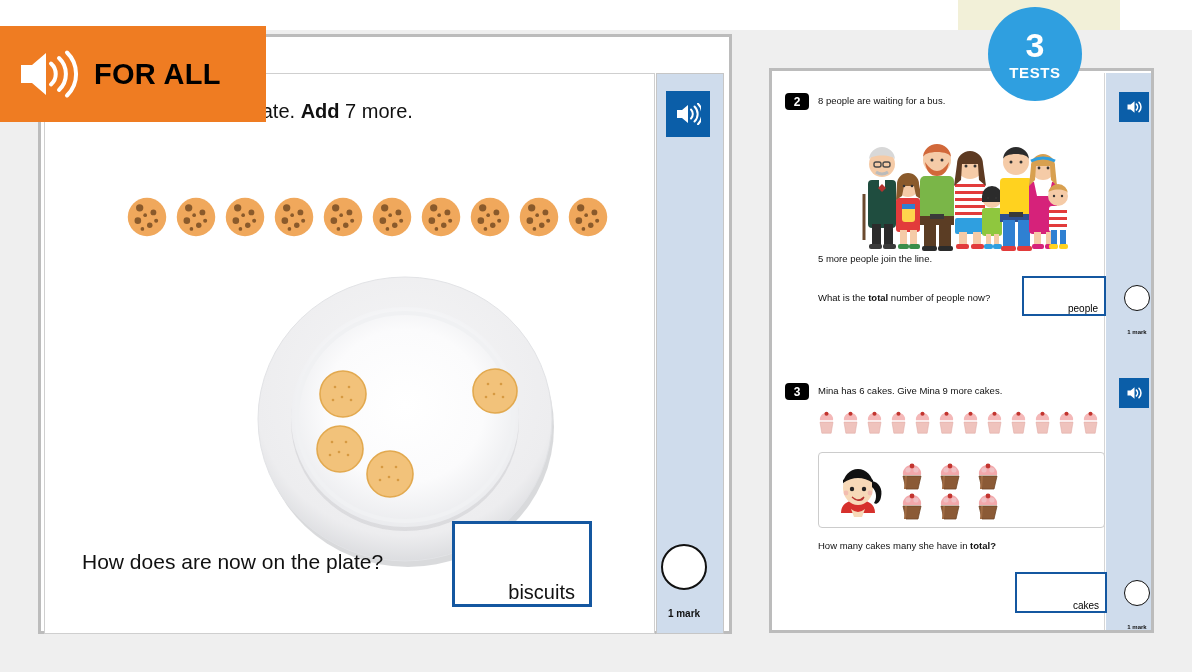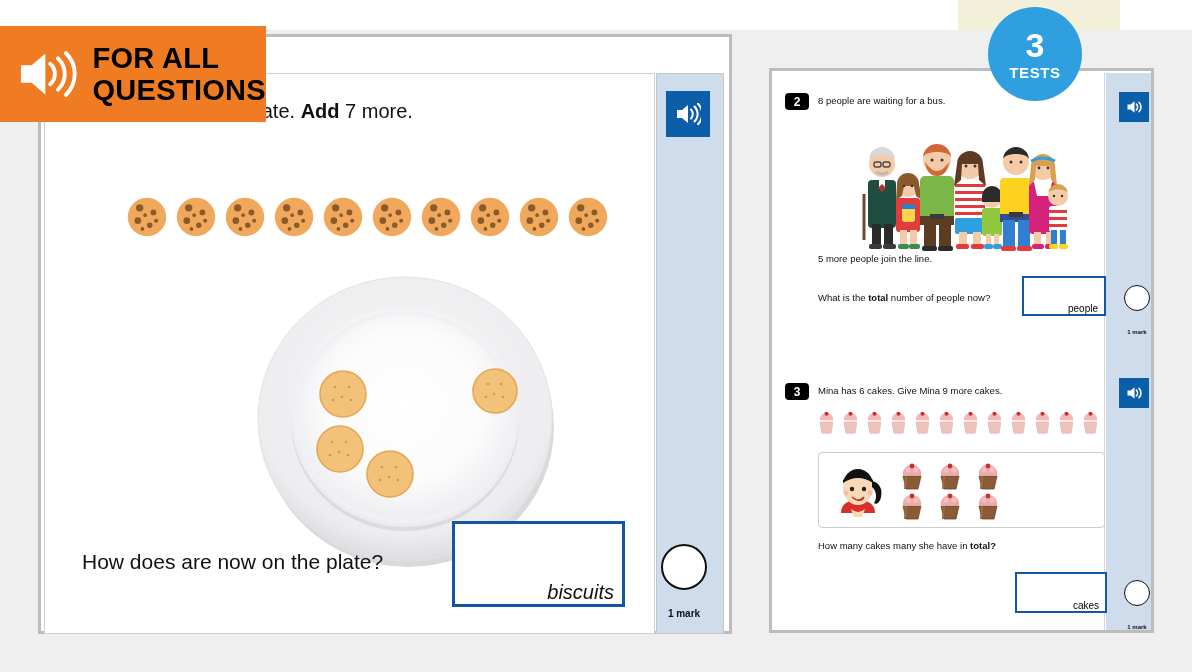--- a/index.html
+++ b/index.html
@@ -55,21 +55,21 @@
   #plate-wrap{position:absolute;left:204px;top:232px;width:330px;height:300px;}
 
   
   #left-bottom-q{
     position:absolute;left:82px;top:550px;font-size:21px;color:#111;white-space:nowrap;
   }
   .ansbox{
     position:absolute;border:3px solid #1457a0;background:#fff;box-sizing:border-box;
     display:flex;align-items:flex-end;justify-content:flex-end;
   }
-  #left-ansbox{left:452px;top:521px;width:173px;height:86px;padding-right:8px;font-style:italic;}
+  #left-ansbox{left:452px;top:521px;width:140px;height:86px;padding-right:14px;}
   #left-ansbox span{font-size:20px;color:#111;}
 
   .markwrap{position:absolute;text-align:center;}
   .markcircle{
     width:42px;height:42px;border:2px solid #111;border-radius:50%;background:#fff;margin:0 auto;
   }
   .marklabel{font-size:10px;font-weight:bold;color:#111;margin-top:18px;}
   #left-mark{left:660px;top:544px;width:48px;}
 
   
@@ -674,20 +674,19 @@
 
 <div id="banner">
   <svg width="62" height="50" viewBox="0 0 62 50">
     <path d="M3 16h11l14-12v42l-14-12H3z" fill="#ffffff"></path>
     <path d="M33 14.5a14 14 0 0 1 0 21" stroke="#ffffff" stroke-width="4" fill="none" stroke-linecap="round"></path>
     <path d="M41 9a22 22 0 0 1 0 32" stroke="#ffffff" stroke-width="4" fill="none" stroke-linecap="round"></path>
     <path d="M49 3.5a30 30 0 0 1 0 43" stroke="#ffffff" stroke-width="4" fill="none" stroke-linecap="round"></path>
   </svg>
   <div id="banner-text">
     <div>FOR ALL</div>
-    <div>QUESTIONS</div>
   </div>
 </div>
 
 <div id="badge">
   <div id="badge-num">3</div>
   <div id="badge-label">TESTS</div>
 </div>
 
 </body></html>

